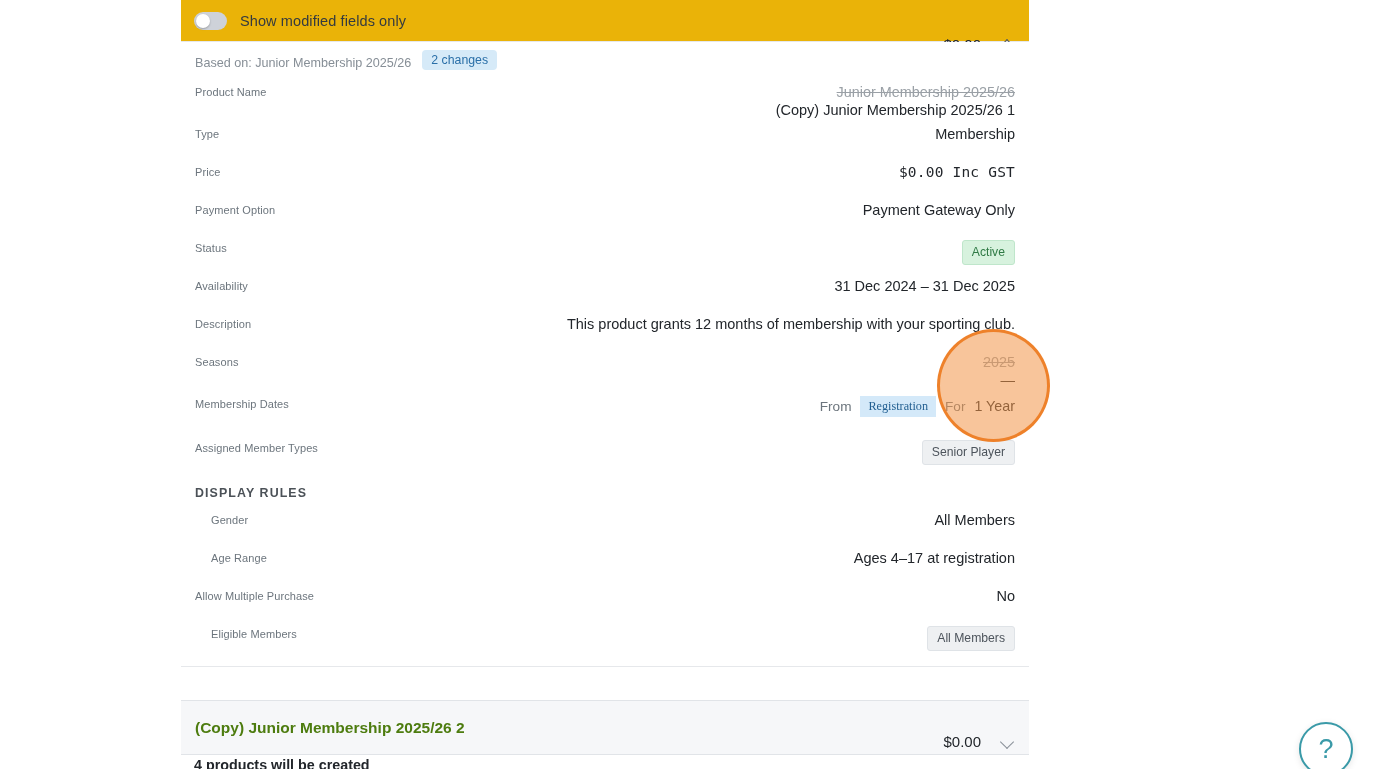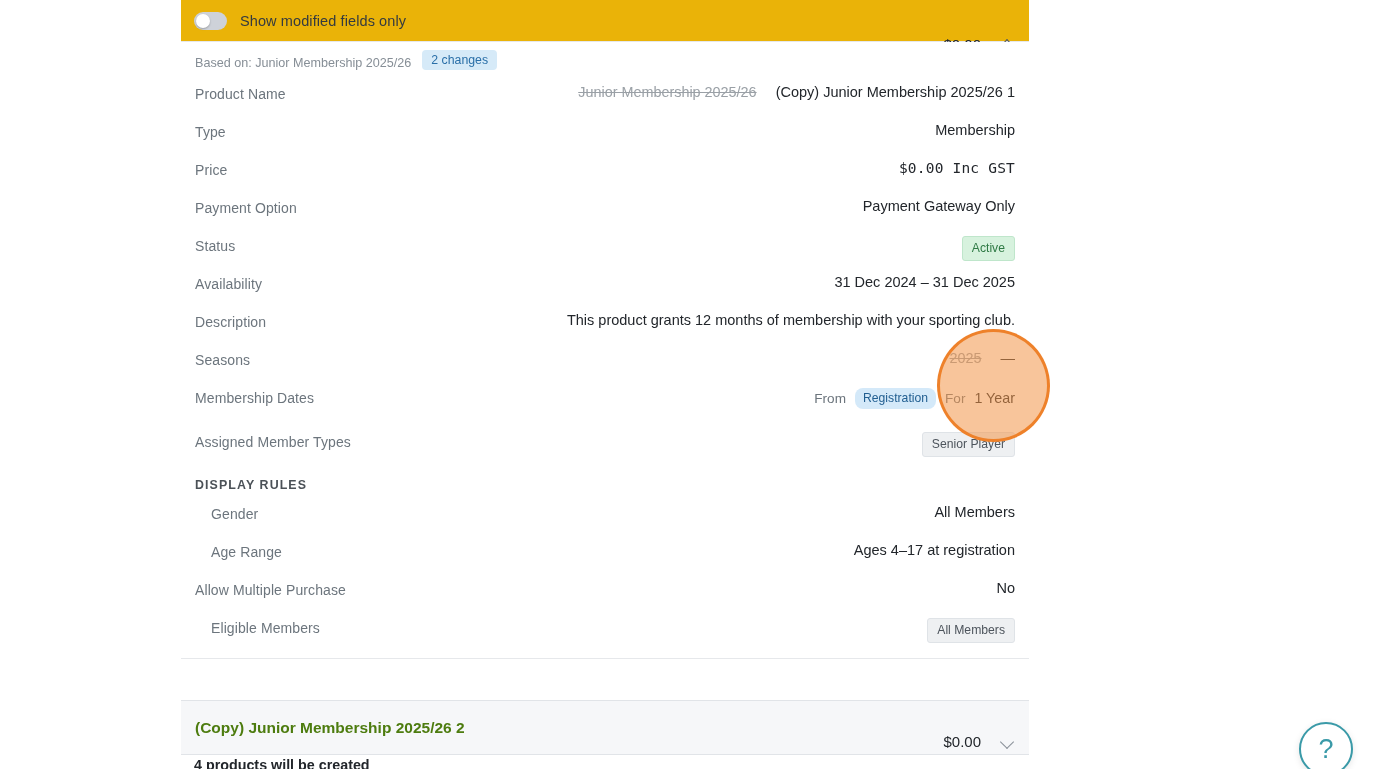--- a/index.html
+++ b/index.html
@@ -131,38 +131,38 @@
   }
 
   
   .row {
     display: flex;
     align-items: flex-start;
     padding: 0 14px;
     min-height: 38px;
   }
   .row .label {
-    font-size: 14px;
+    font-size: 11px;
     color: #6c757d;
     padding-top: 10px;
     white-space: nowrap;
     letter-spacing: .1px;
     text-align: center;
   }
   .row .label.indent { padding-left: 16px; }
   .row .value {
     margin-left: auto;
     text-align: right;
     font-size: 14.5px;
     color: #22262b;
     padding-top: 8px;
     display: flex;
-    flex-direction: row;
+    flex-direction: column;
     align-items: flex-end;
-    gap: 19px;
+    gap: 2px;
   }
   .old {
     color: #9aa0a6;
     text-decoration: line-through;
     font-size: 14.4px;
   }
   .new { color: #22262b; }
 
   .mono {
     font-family: "DejaVu Sans Mono", "Liberation Mono", monospace;
@@ -186,21 +186,22 @@
   .pill-grey {
     background: #eef0f2;
     color: #4d545c;
     border: 1px solid #dfe3e7;
   }
   .pill-blue {
     background: #d4e9f9;
     color: #225f91;
     border: none;
     padding: 3px 8px;
-    border-radius: 8px;
+    border-radius: 0;
+    font-family: Liberation Serif, serif;
   }
 
   .inline-value {
     display: flex;
     align-items: center;
     gap: 9px;
     font-size: 14.3px;
   }
   .inline-value .muted { color: #6c757d; font-size: 13.6px; }
 

